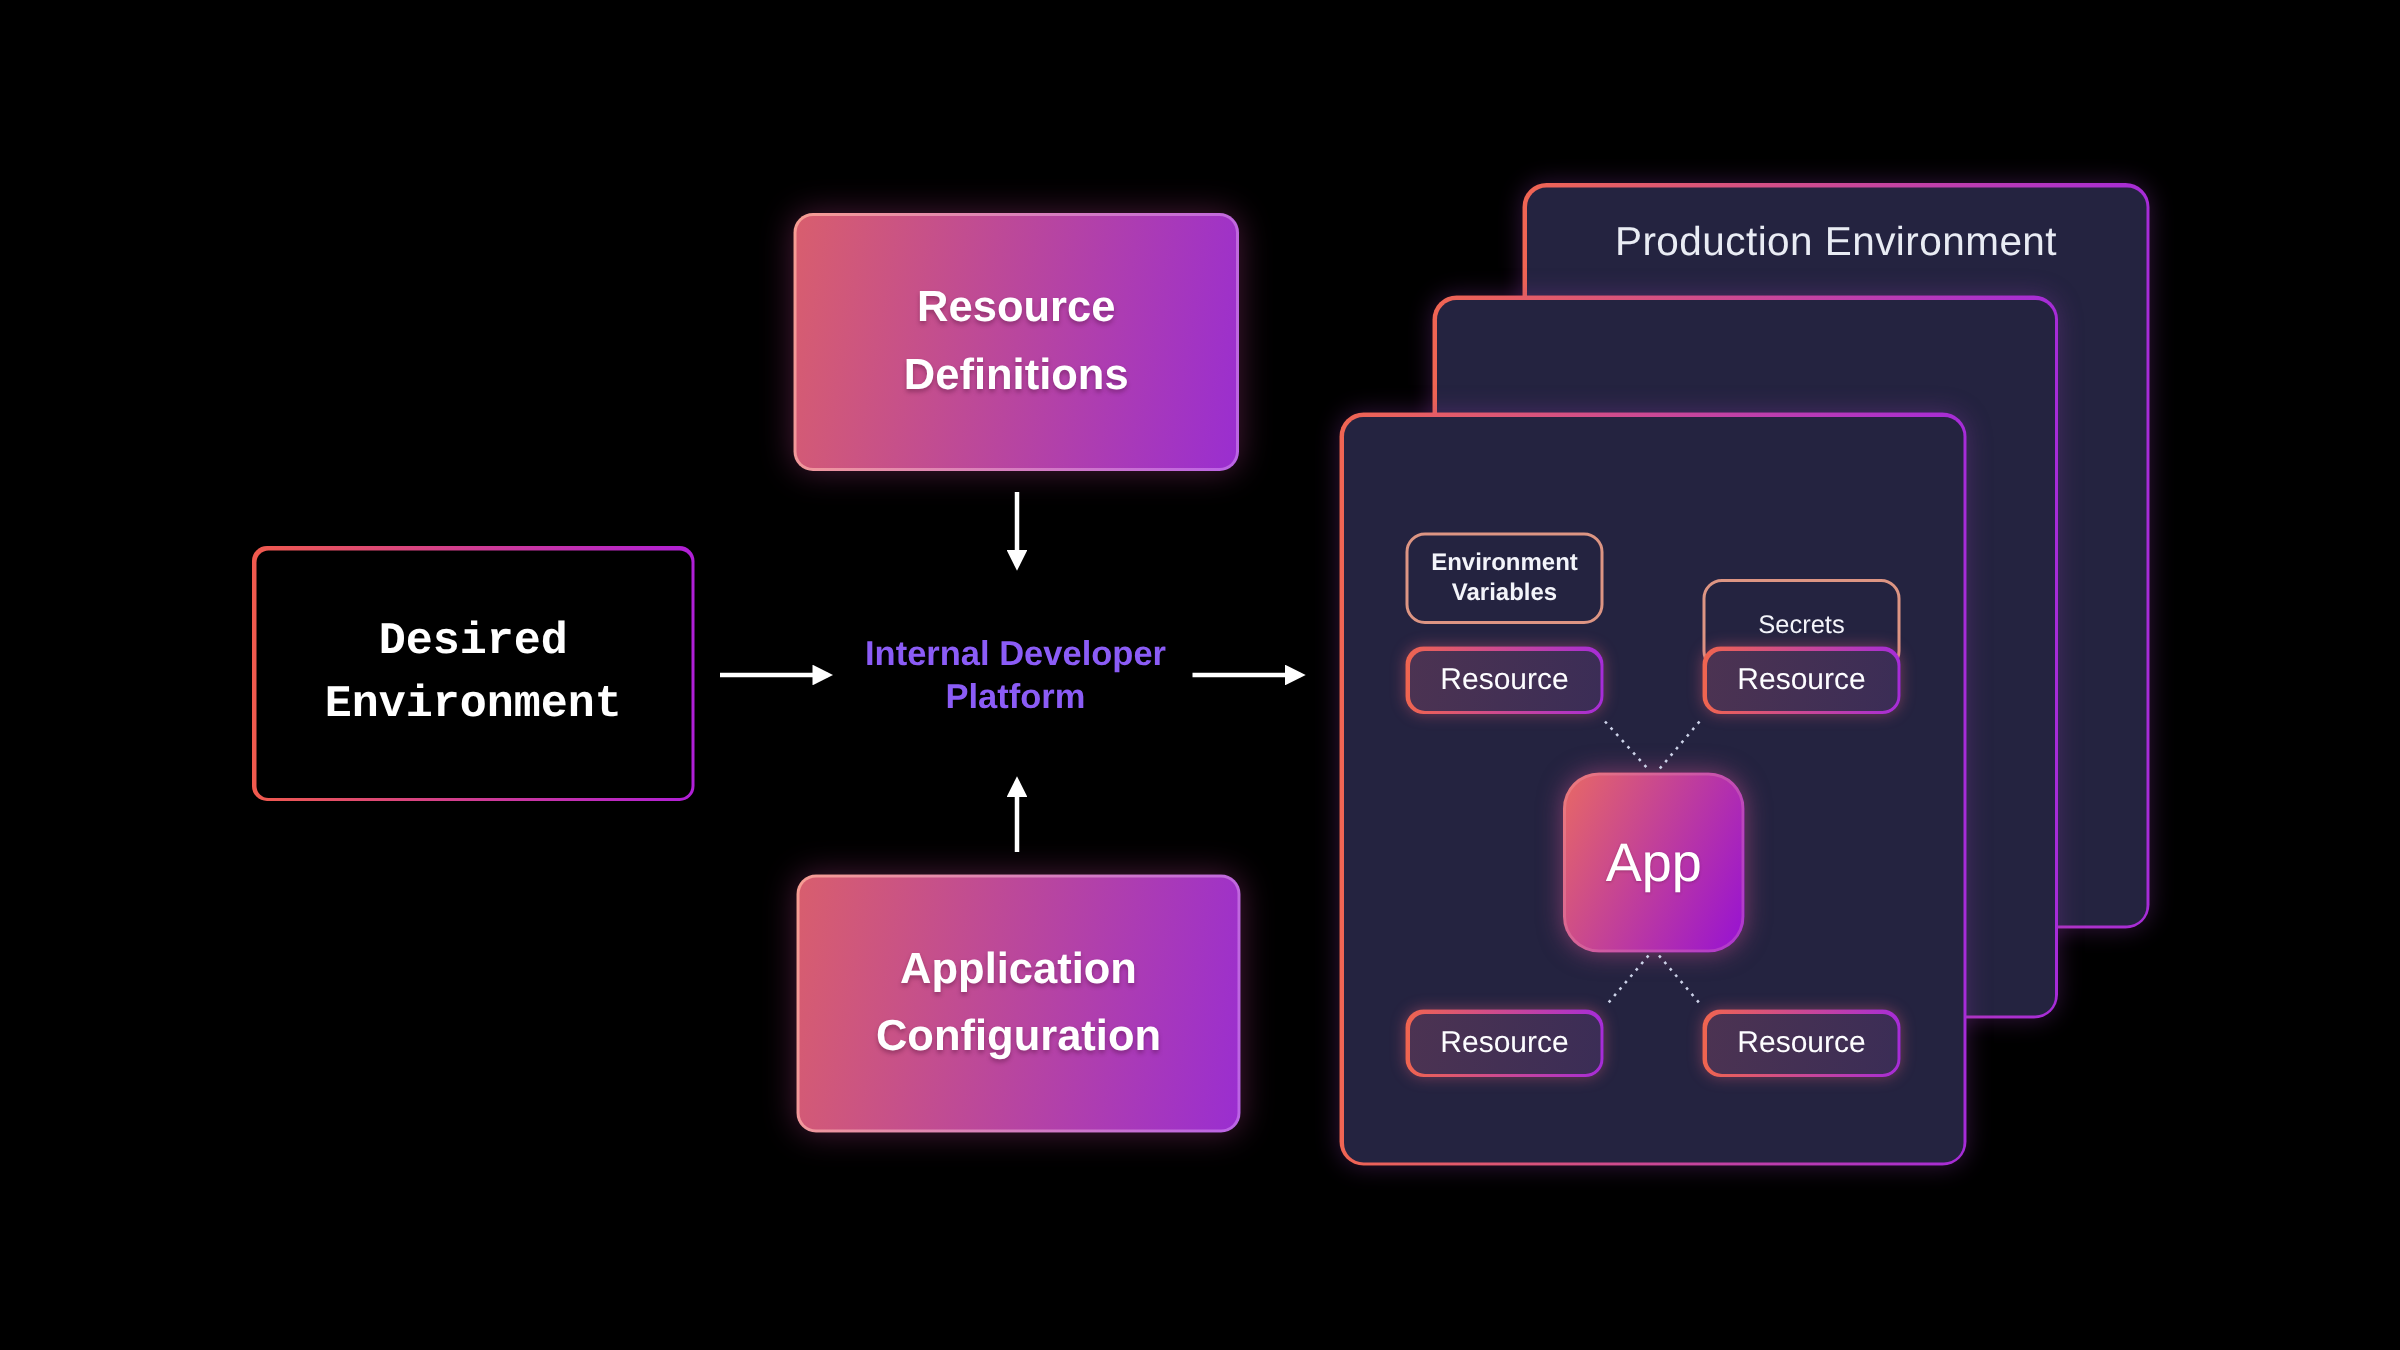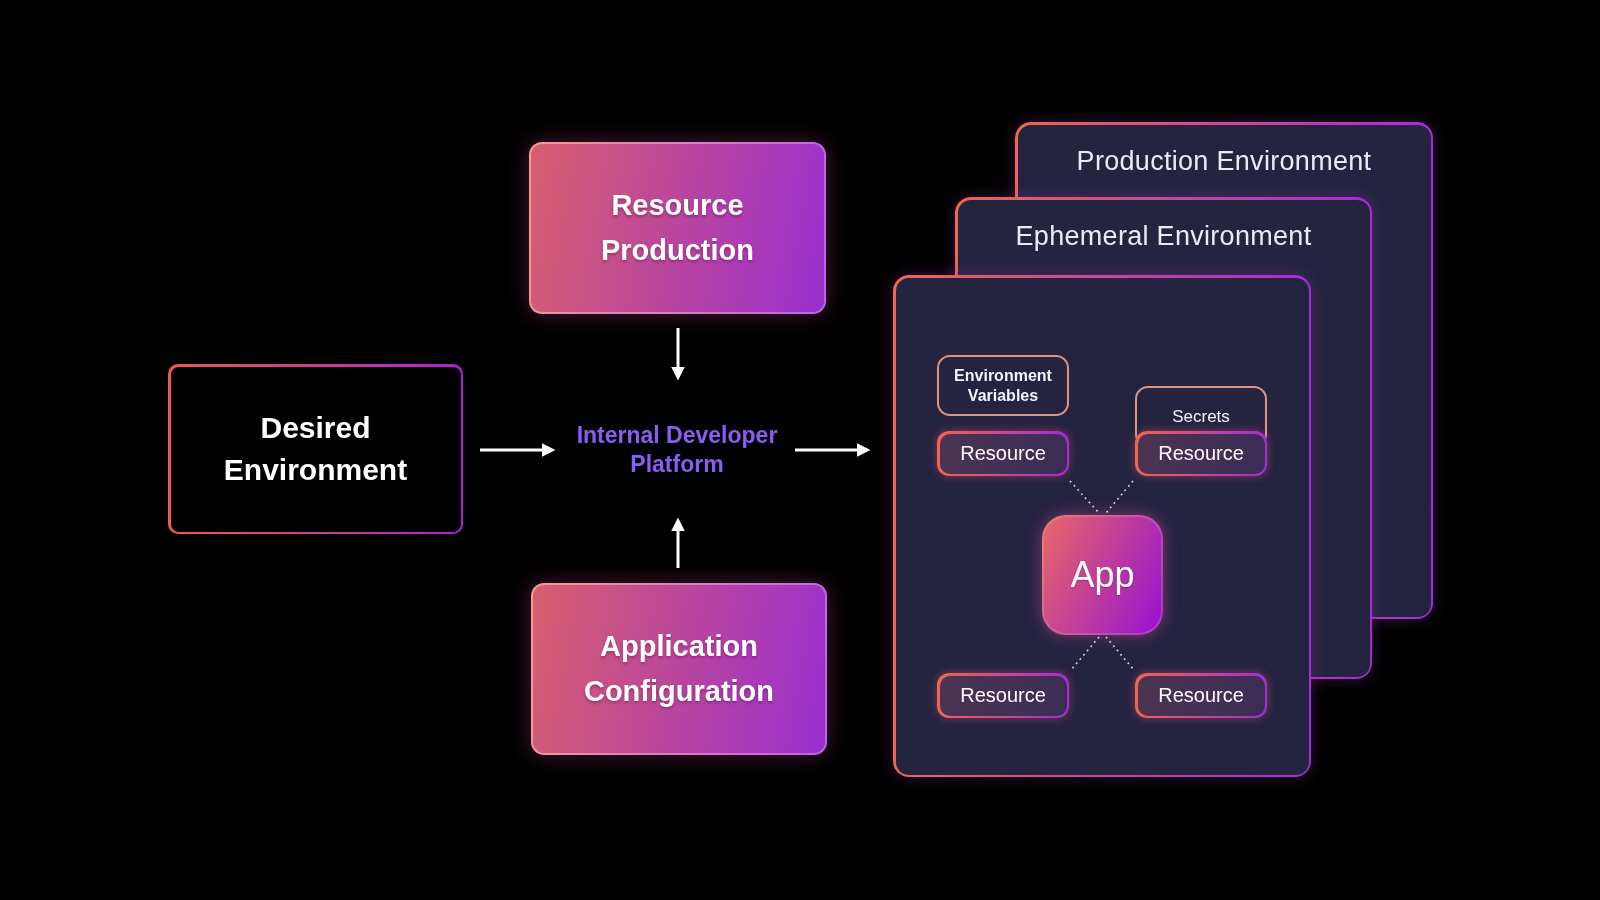--- a/index.html
+++ b/index.html
@@ -13,20 +13,21 @@
     color: #fff;
   }
   .abs { position: absolute; }
 
   
   .gframe { position: absolute; border-radius: 11px; }
   .gframe > .fill {
     position: absolute; inset: 2.5px; border-radius: 9px;
     display: flex; align-items: center; justify-content: center;
     text-align: center;
+    font-family: Liberation Mono, monospace;
   }
 
   
   #desired {
     left: 168px; top: 364px; width: 295px; height: 170px;
     background: linear-gradient(to right, #f05a4d, #b01fd8);
     border-radius: 10px;
   }
   #desired > .fill { background: #000; border-radius: 8px; }
   #desired .node-label { font-size: 30px; font-weight: bold; line-height: 1.4; padding: 0 28px; }
@@ -119,40 +120,39 @@
 <div class="canvas">
 
   <div class="gframe" id="desired">
     <div class="fill">
       <div class="node-label">Desired Environment</div>
     </div>
   </div>
 
   <div class="gradient-node" id="resource-definitions">
     <div class="fill">
-      <div class="node-label">Resource Production</div>
+      <div class="node-label">Resource Definitions</div>
     </div>
   </div>
 
   <div class="abs" id="idp-label">Internal Developer Platform</div>
 
   <div class="gradient-node" id="app-config">
     <div class="fill">
       <div class="node-label">Application Configuration</div>
     </div>
   </div>
 
   <div class="env-card" id="card-production">
     <div class="fill"></div>
     <div class="env-title">Production Environment</div>
   </div>
 
   <div class="env-card" id="card-ephemeral">
     <div class="fill"></div>
-    <div class="env-title">Ephemeral Environment</div>
   </div>
 
   <div class="env-card" id="card-new">
     <div class="fill"></div>
 
     <div class="peach-pill" id="env-vars">Environment Variables</div>
     <div class="peach-pill" id="secrets">Secrets</div>
 
     <div class="resource-box" id="res-tl">
       <div class="fill">Resource</div>

